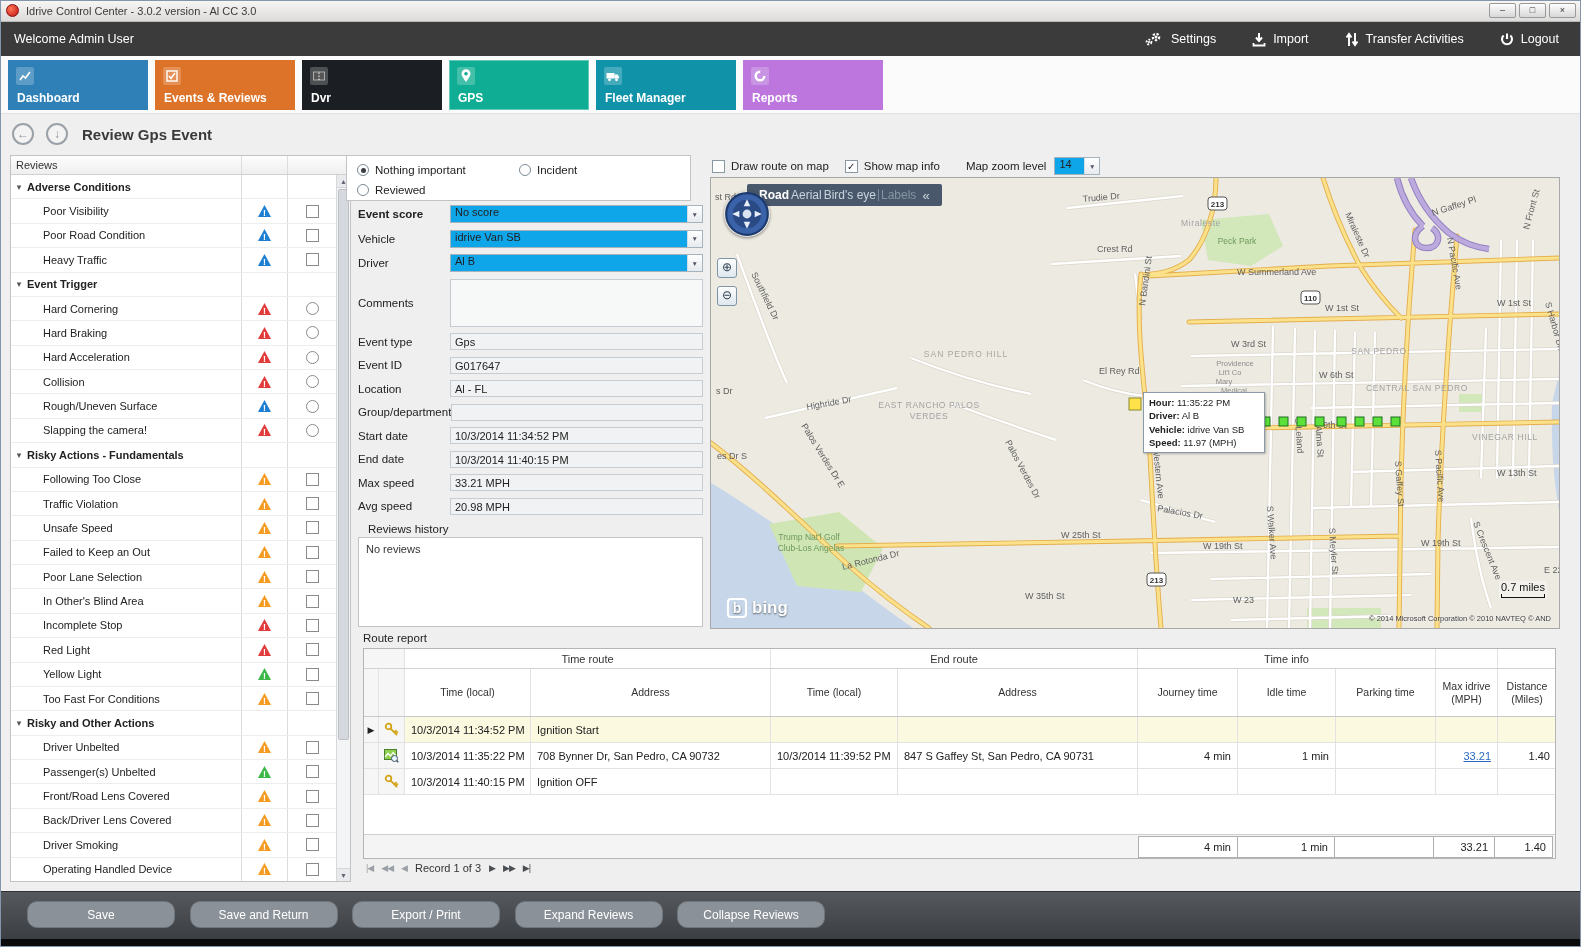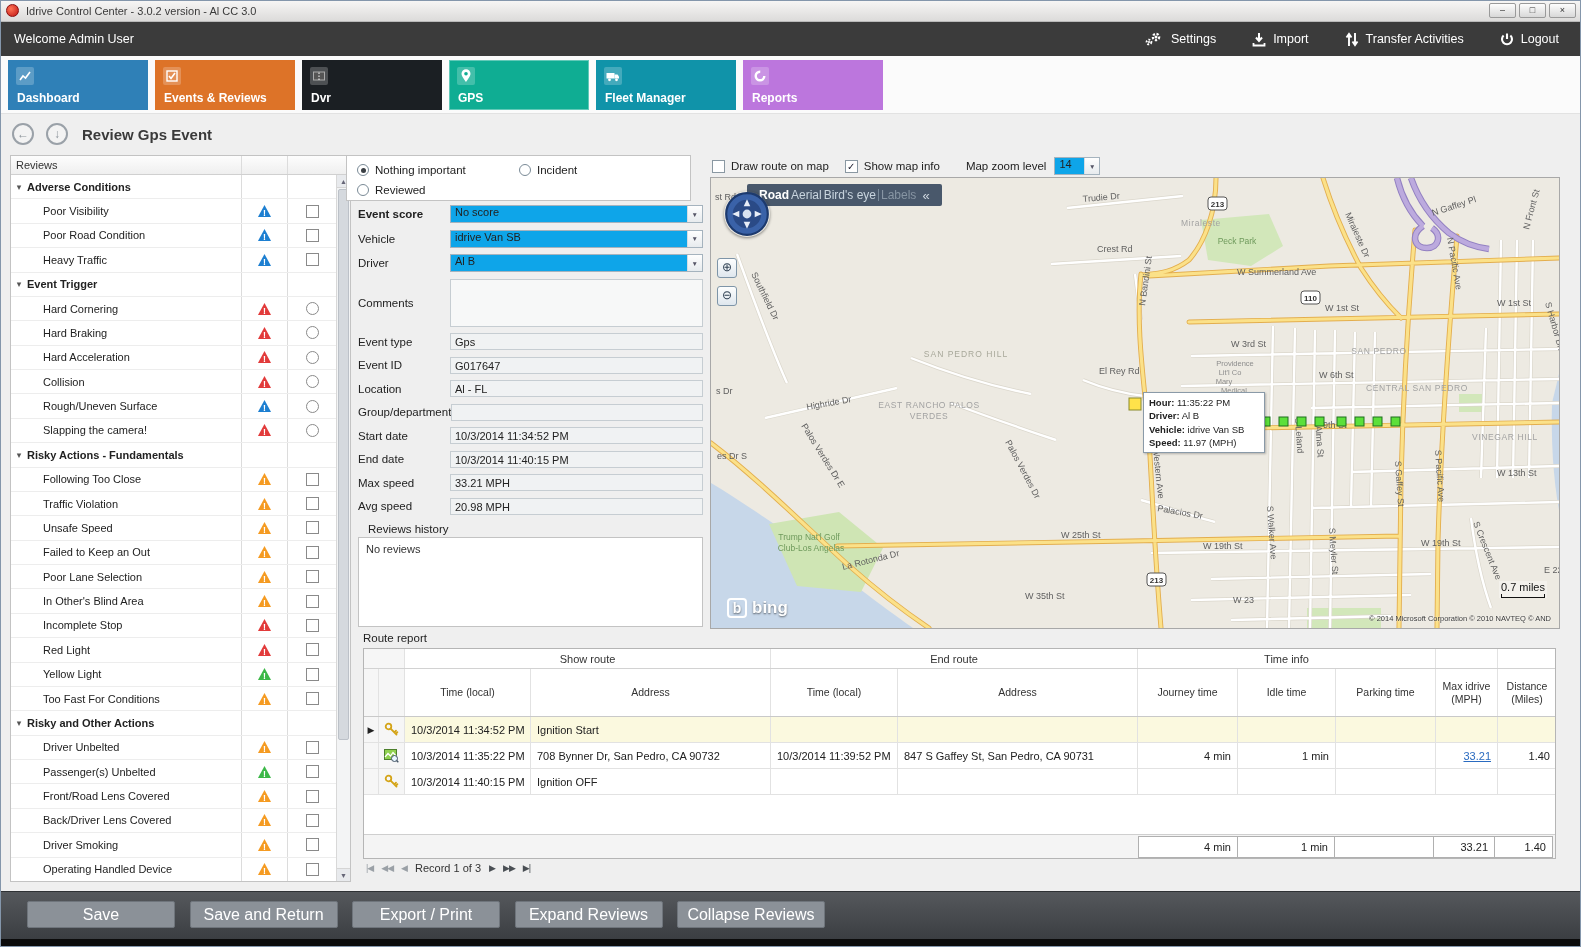--- a/index.html
+++ b/index.html
@@ -111,21 +111,21 @@
   .rcell.cur{font-size:9px;color:#222;}
   .cell-link{color:#2a6bc0;text-decoration:underline;}
   .summary-row{flex:0 0 24px;display:flex;background:#f4f4f4;align-items:center;border-top:1px solid #cfcfcf;}
   .sumbox{height:22px;border:1px solid #b0b0b0;background:#fff;display:flex;align-items:center;justify-content:flex-end;padding:0 6px;margin-right:-1px;font-size:11px;}
   .sumspacer{height:22px;}
   #route-pager{position:absolute;left:366px;top:862px;display:flex;align-items:center;gap:8px;font-size:11px;color:#333;}
   .pgbtn{color:#9aa0a6;font-size:9px;letter-spacing:-1px;}
   .pgbtn.fwd{color:#4a4f54;}
   
   #footer{position:absolute;left:0;top:891px;width:1581px;height:48px;background:linear-gradient(#55585c,#3b3e42);border-top:1px solid #2e3134;}
-  .fbtn{position:absolute;top:9px;width:148px;height:27px;background:#8b9198;border:1px solid #6f757c;border-radius:2px;color:#fff;font-size:16px;display:flex;align-items:center;justify-content:center;}
+  .fbtn{position:absolute;top:9px;width:148px;height:27px;background:#8b9198;border:1px solid #6f757c;border-radius:10px;color:#fff;font-size:12px;display:flex;align-items:center;justify-content:center;}
   #blackbar{position:absolute;left:0;top:939px;width:1581px;height:8px;background:#0b0b0b;}
 </style>
 </head>
 <body>
 
 <div id="frame"></div>
 
 <div id="titlebar">
   <span id="app-icon"></span>
   <span id="win-title">Idrive Control Center - 3.0.2 version - Al CC 3.0</span>
@@ -855,21 +855,21 @@
     <div>0.7 miles</div>
     <div class="bar"></div>
   </div>
   <div id="map-copy">© 2014 Microsoft Corporation © 2010 NAVTEQ © AND</div>
 </div>
 
 <div id="route-label">Route report</div>
 <div id="route-grid">
     <div class="rrow hgroup">
       <div class="rcell hc gut" style="flex: 0 0 41px; width: 41px;"></div>
-      <div class="rcell hc" style="flex: 0 0 366px; width: 366px;">Show route</div>
+      <div class="rcell hc" style="flex: 0 0 366px; width: 366px;">Time route</div>
       <div class="rcell hc" style="flex: 0 0 367px; width: 367px;">End route</div>
       <div class="rcell hc" style="flex: 0 0 298px; width: 298px;">Time info</div>
       <div class="rcell hc" style="flex: 0 0 62px; width: 62px;"></div>
       <div class="rcell hc" style="flex: 0 0 59px; width: 59px;"></div>
     </div>
     <div class="rrow hcols">
       <div class="rcell hc gut" style="flex: 0 0 15px; width: 15px;"></div>
       <div class="rcell hc gut" style="flex: 0 0 26px; width: 26px;"></div>
       <div class="rcell hc wrap" style="flex: 0 0 126px; width: 126px;">Time (local)</div>
       <div class="rcell hc wrap" style="flex: 0 0 240px; width: 240px;">Address</div>

